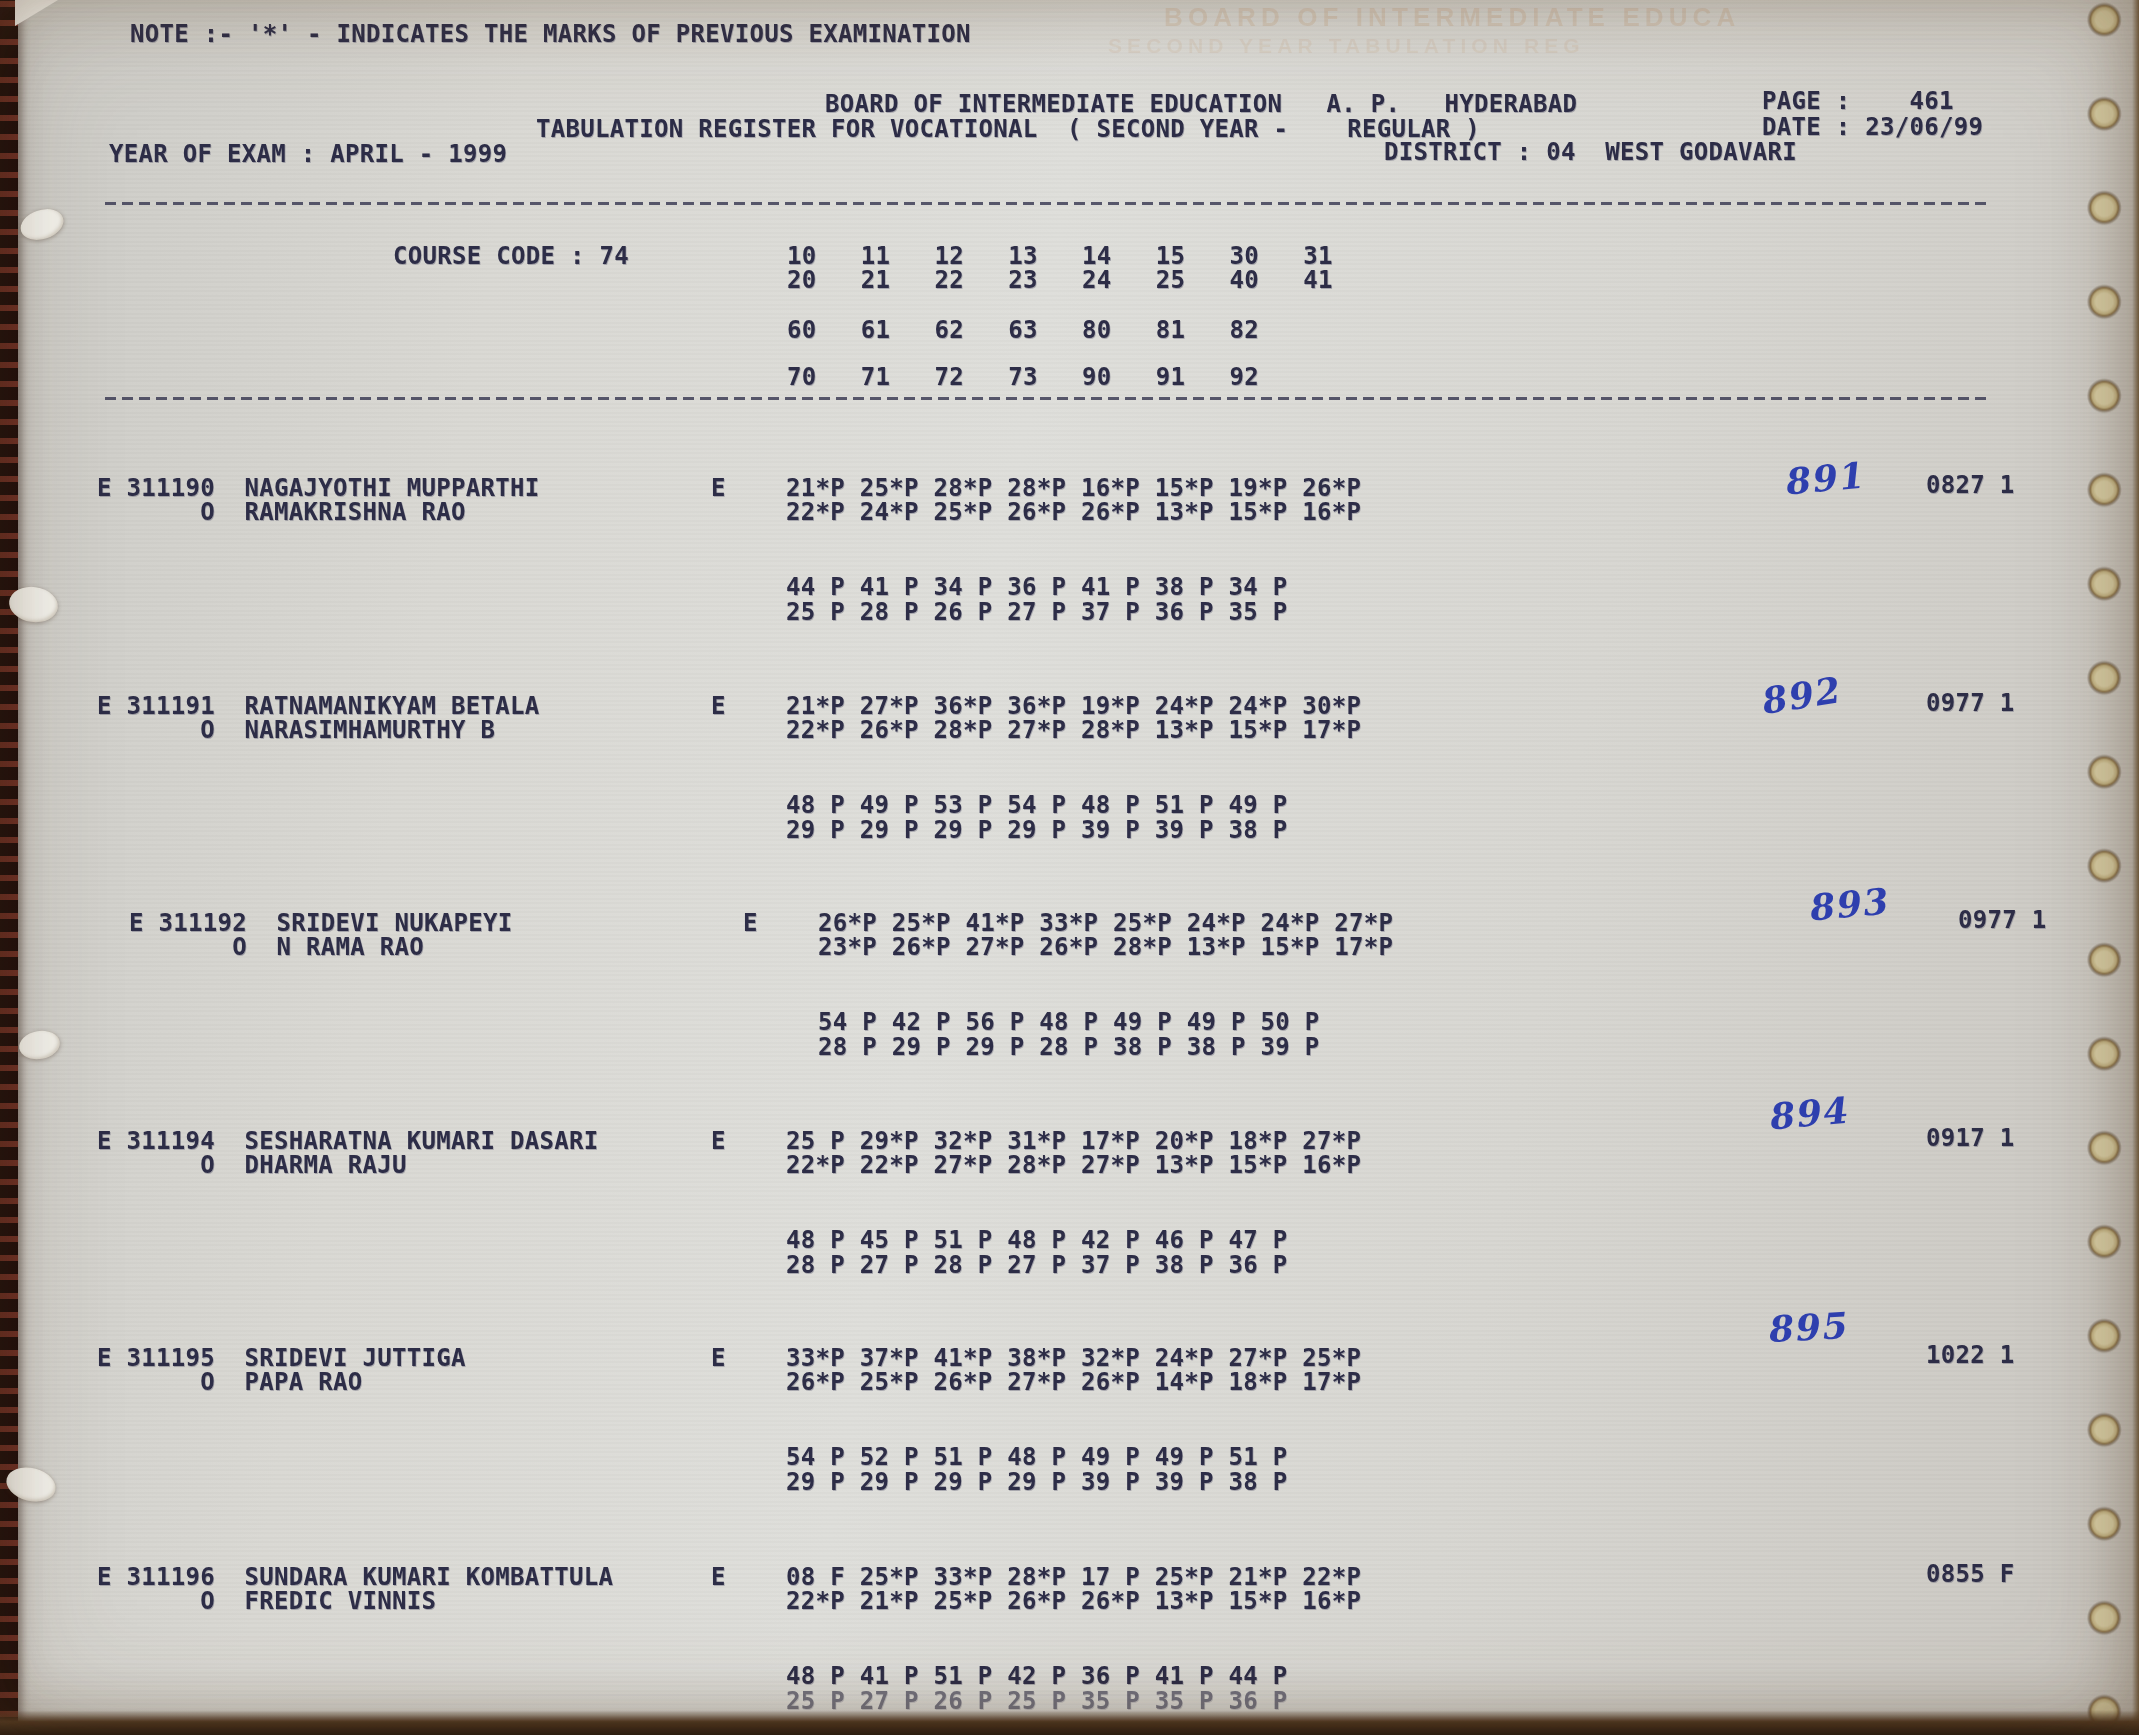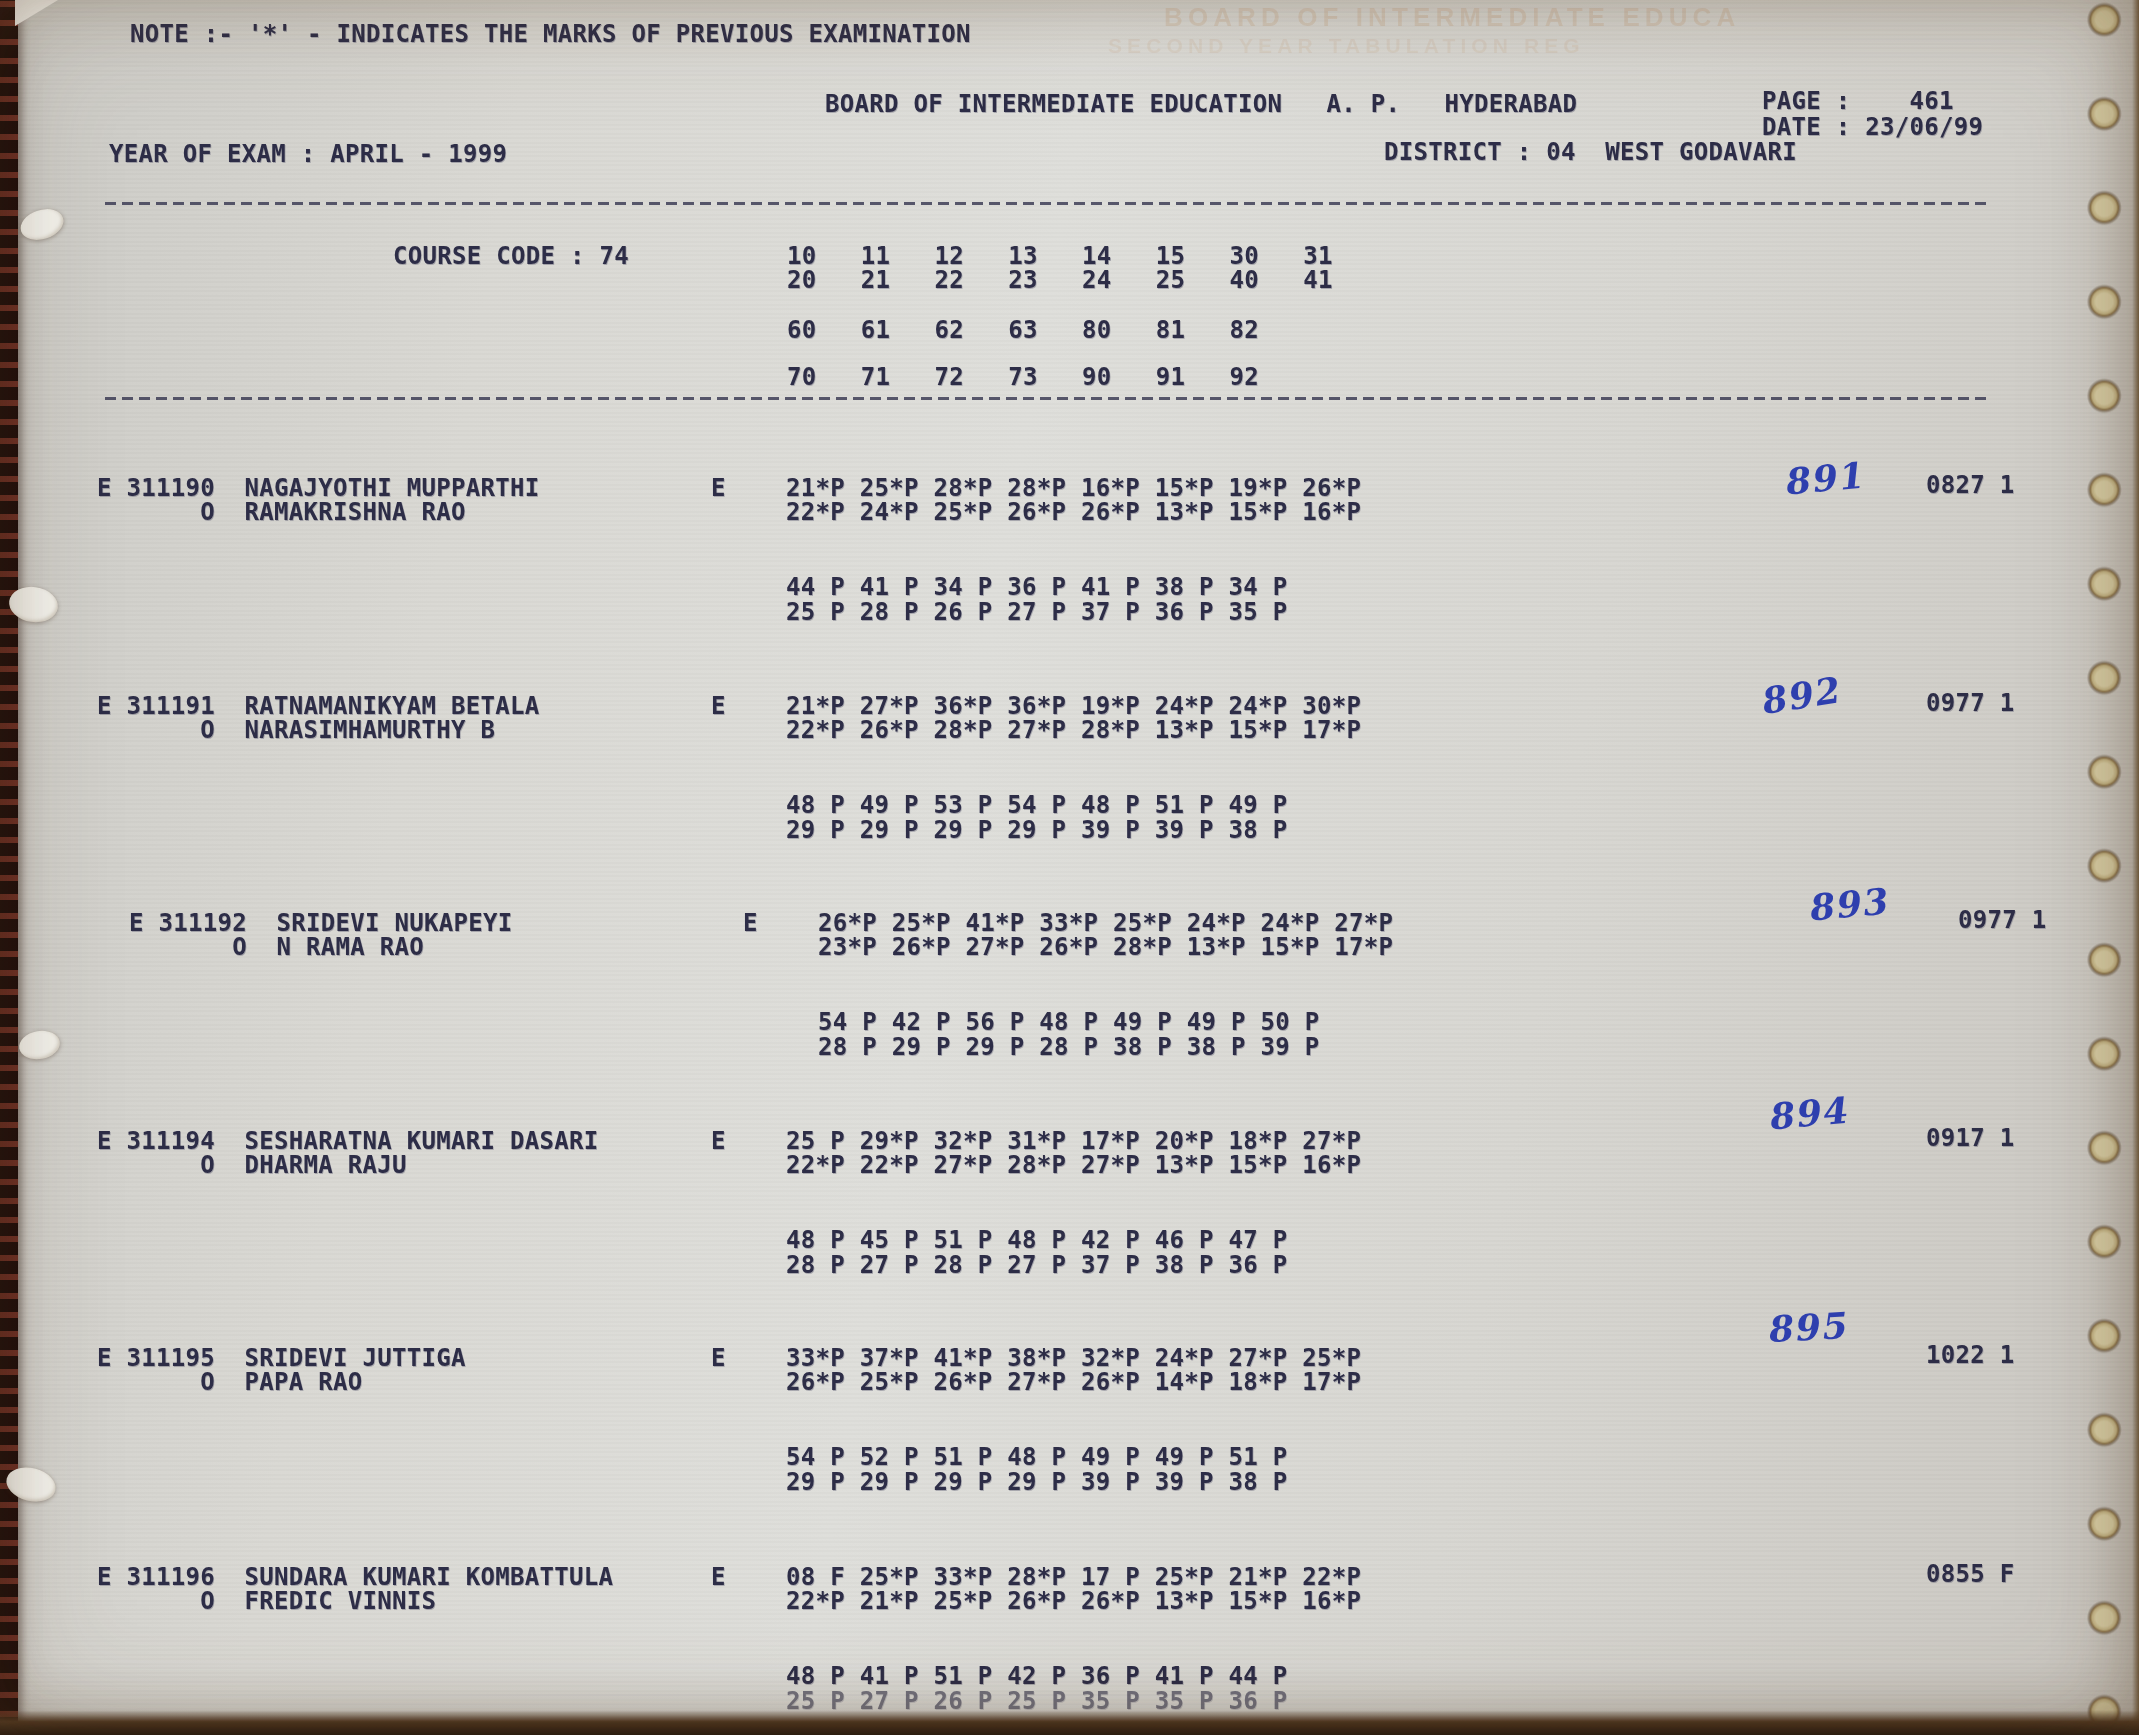--- a/index.html
+++ b/index.html
@@ -78,20 +78,21 @@
 
 <div class="scan">
 
   <div class="ghost g1">BOARD OF INTERMEDIATE EDUCA</div>
   <div class="ghost g2">SECOND YEAR TABULATION REG</div>
 
   <div class="print" style="left:825px;top:92px">BOARD OF INTERMEDIATE EDUCATION   A. P.   HYDERABAD</div>
 
   <div class="print" style="left:130px;top:21.5px">NOTE :- '*' - INDICATES THE MARKS OF PREVIOUS EXAMINATION</div>
   <div class="print" style="left:1762px;top:89px">PAGE :    461</div>
+  <div class="print" style="left:536px;top:117px">TABULATION REGISTER FOR VOCATIONAL  ( SECOND YEAR -    REGULAR )</div>
   <div class="print" style="left:1762px;top:115px">DATE : 23/06/99</div>
   <div class="print" style="left:109px;top:142px">YEAR OF EXAM : APRIL - 1999</div>
   <div class="print" style="left:1384px;top:140px">DISTRICT : 04  WEST GODAVARI</div>
 
   <div class="dash d1"></div>
 
   <div class="print" style="left:393px;top:244px">COURSE CODE : 74</div>
   <div class="print" style="left:787px;top:244px">10   11   12   13   14   15   30   31</div>
   <div class="print" style="left:787px;top:268px">20   21   22   23   24   25   40   41</div>
   <div class="print" style="left:787px;top:318px">60   61   62   63   80   81   82</div>

